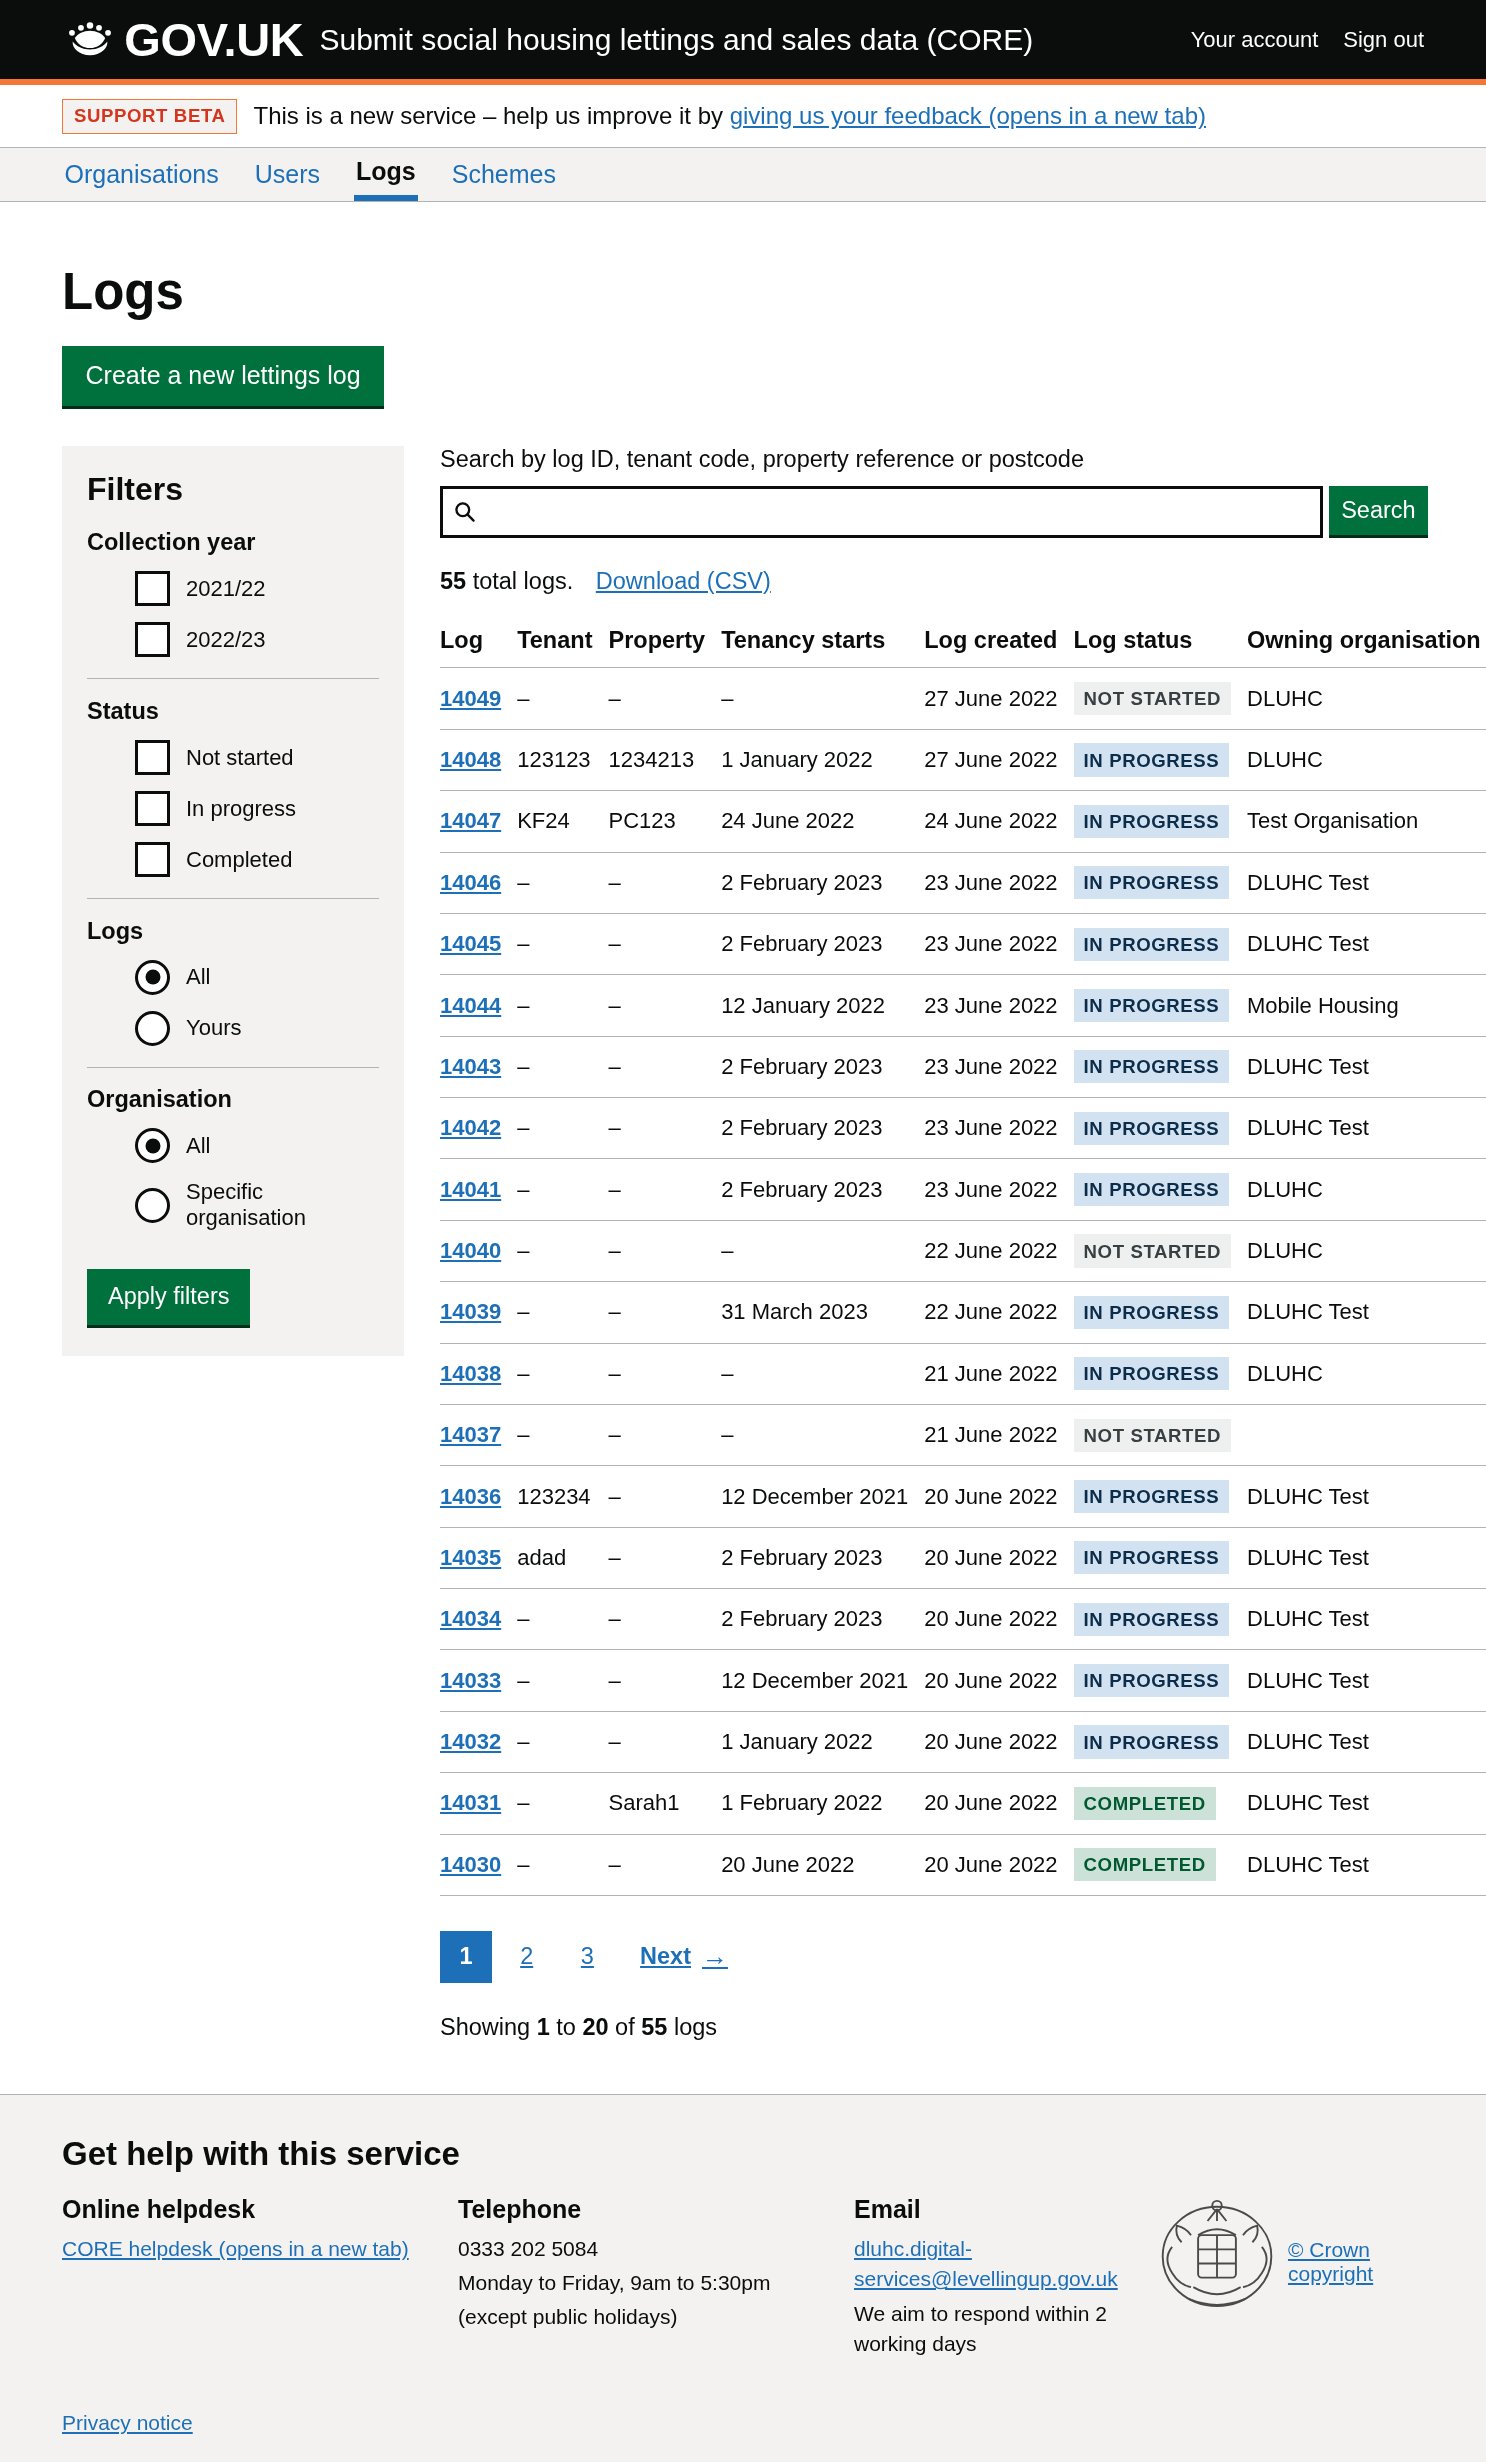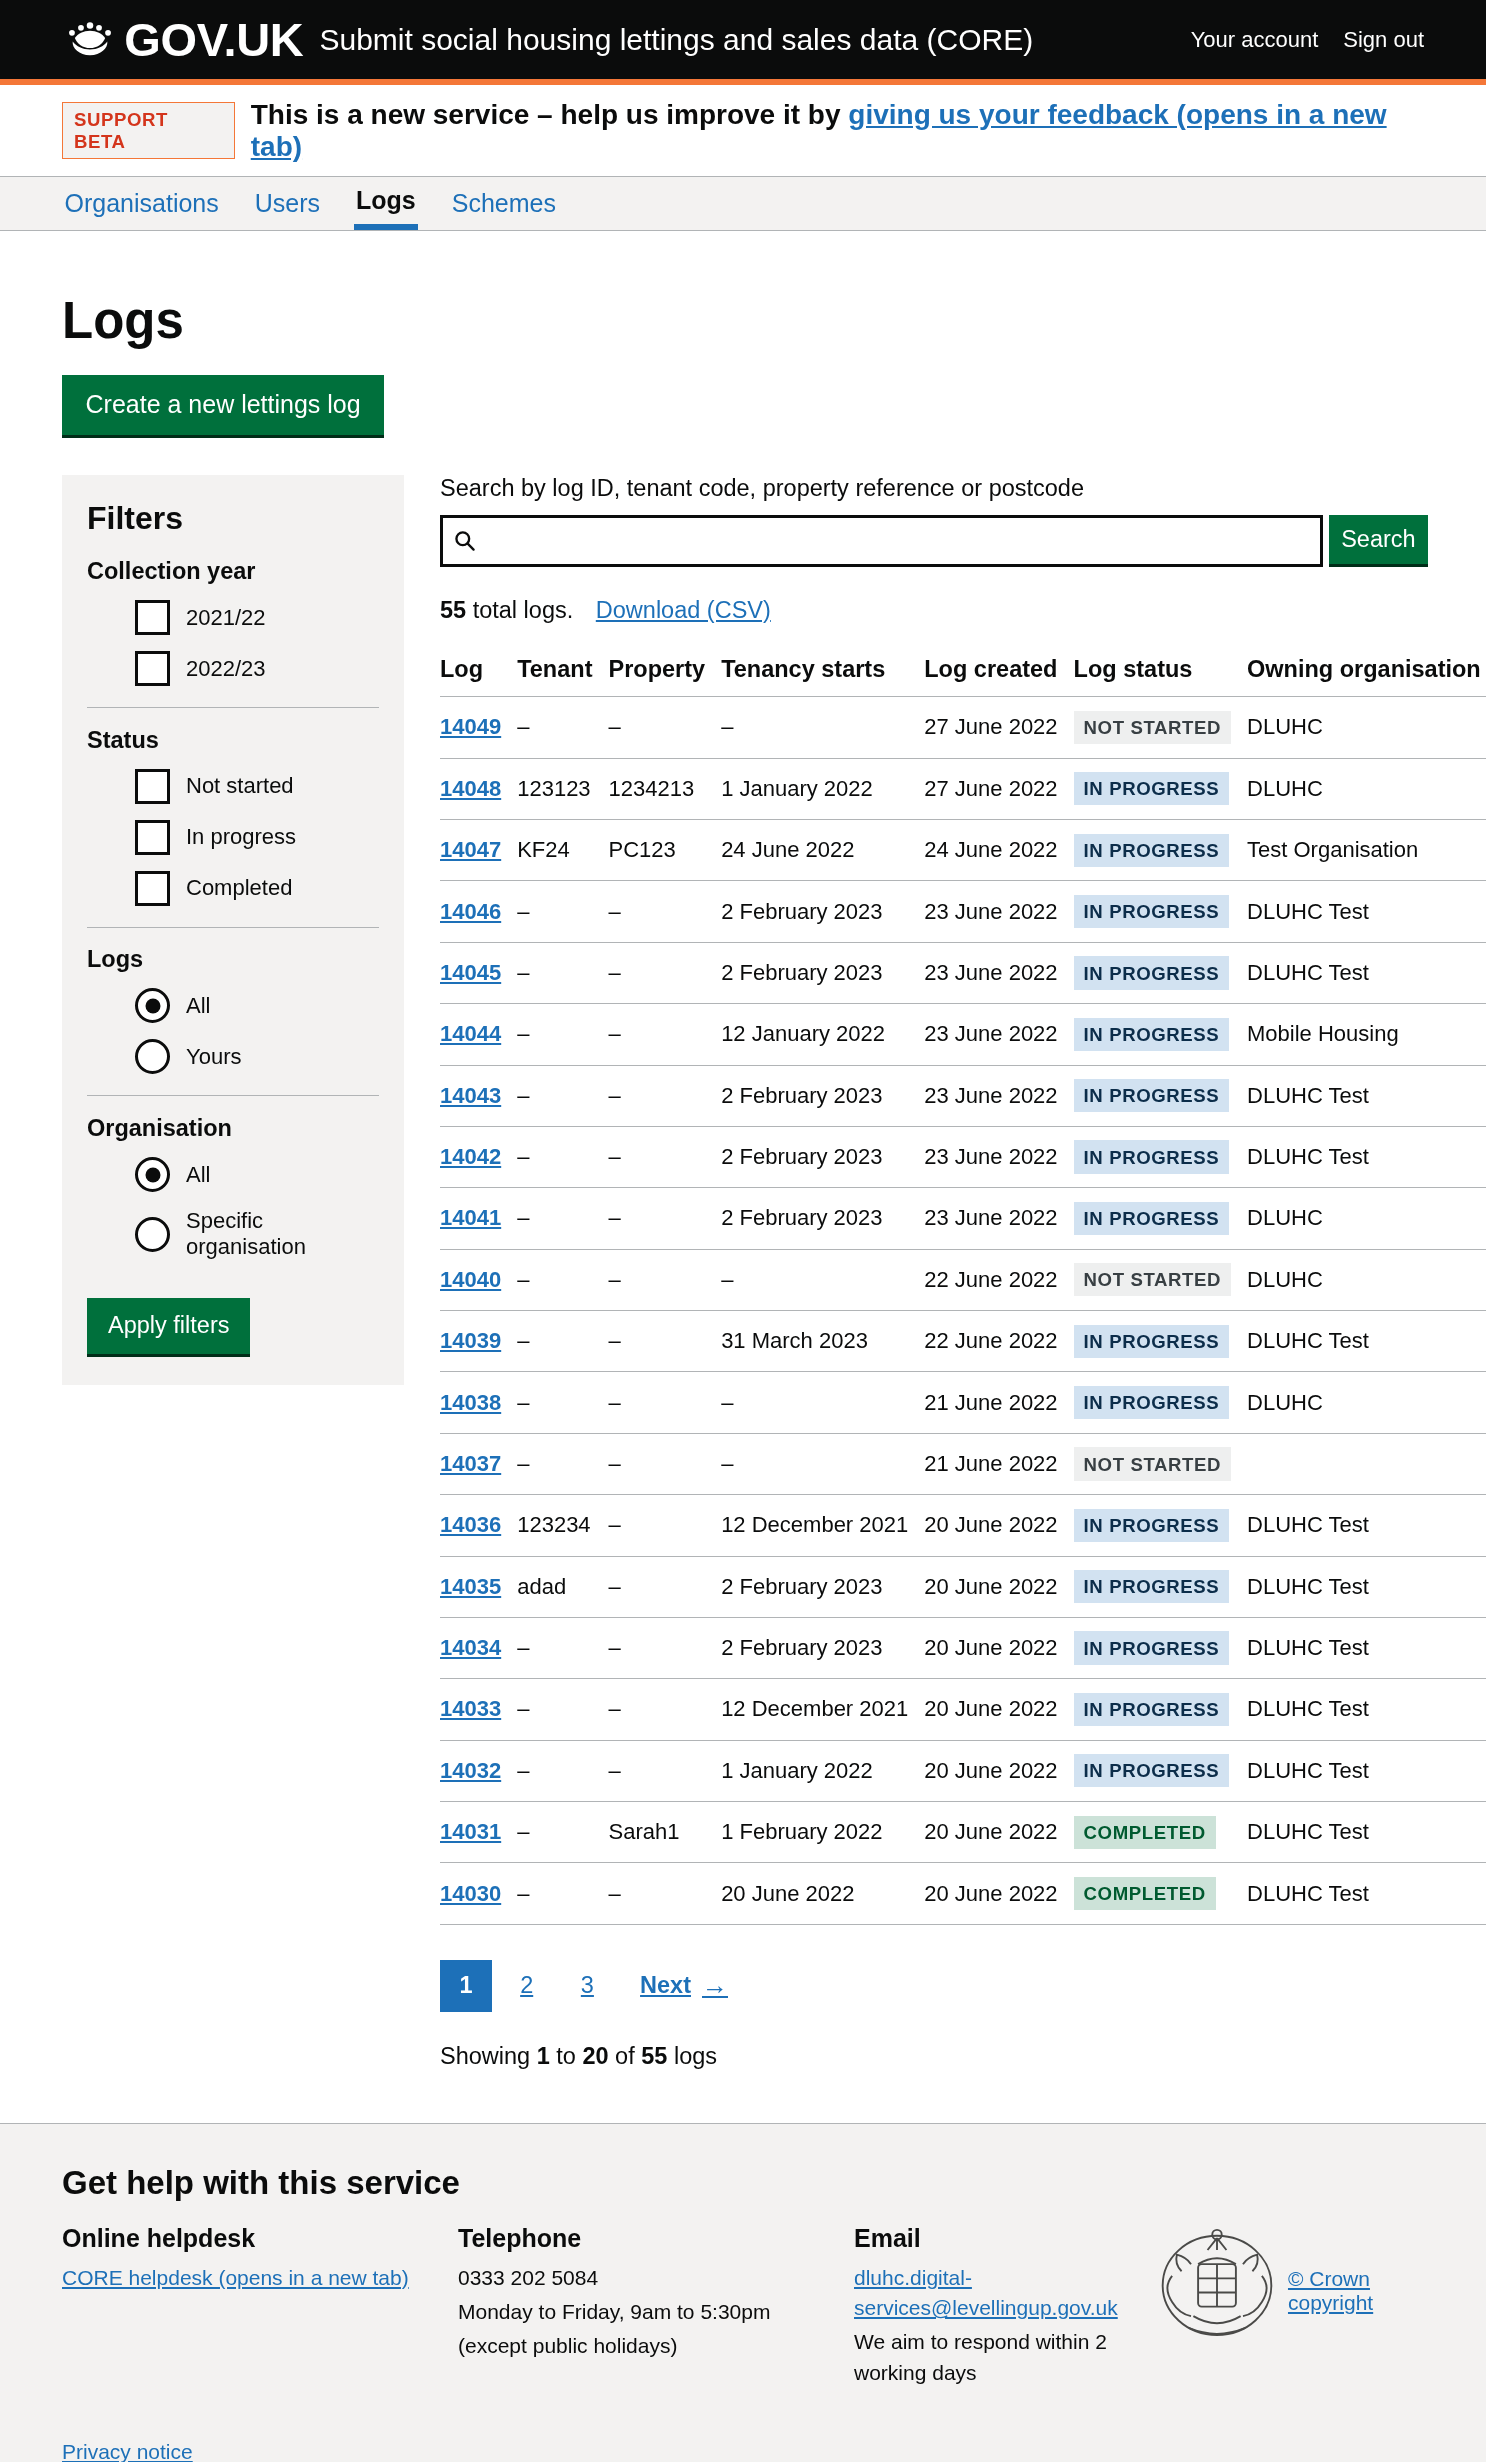--- a/index.html
+++ b/index.html
@@ -57,21 +57,21 @@
     background: #f3f2f1;
     border: 1.9px solid #f47738;
     color: #d4351c;
     font-size: 18.6px;
     font-weight: bold;
     letter-spacing: 0.6px;
     padding: 5.6px 11px;
     margin-right: 16px;
     text-transform: uppercase;
   }
-  .phase-text { font-size: 28px; color: #0b0c0c; font-weight: bold; }
+  .phase-text { font-size: 24px; color: #0b0c0c; }
   .phase-text a { color: #1d70b8; text-decoration: underline; }
 
   
   .primary-nav {
     background: #f3f2f1;
     border-bottom: 1.9px solid #b1b4b6;
     padding: 0 62px;
     display: flex;
     align-items: stretch;
     height: 54px;

